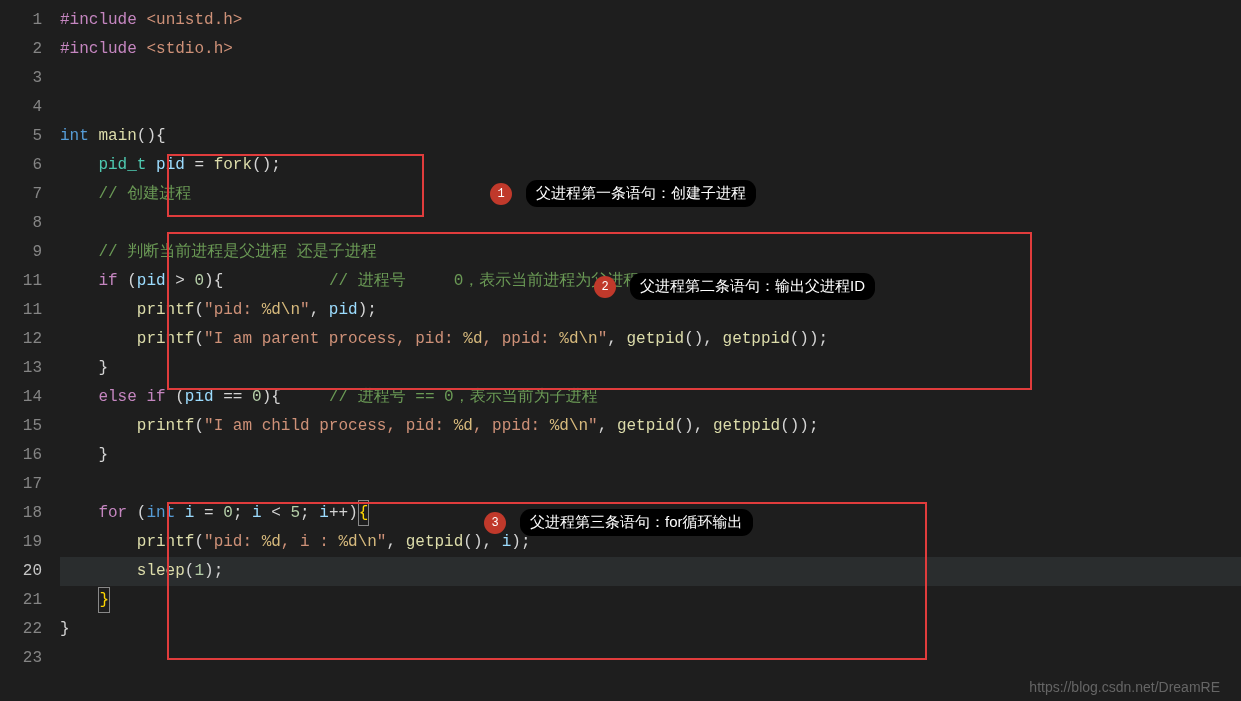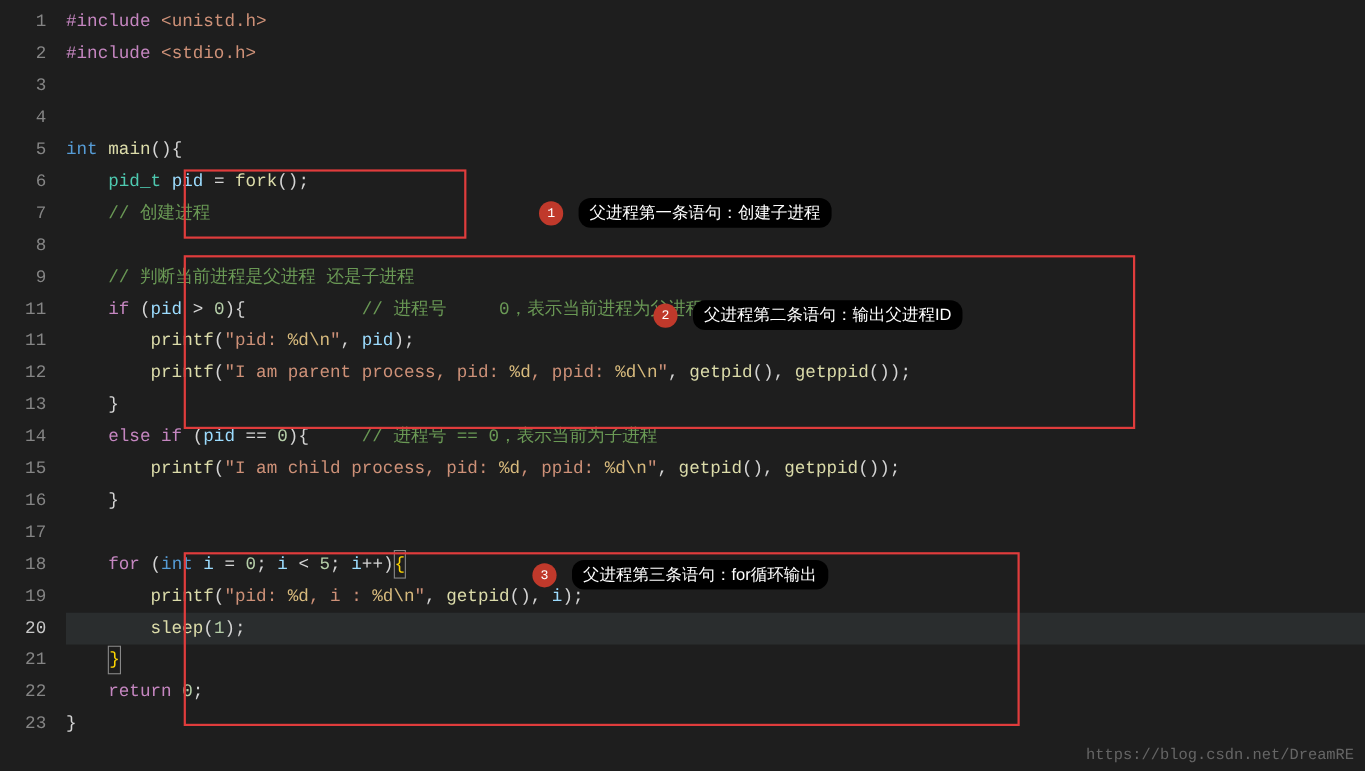--- a/index.html
+++ b/index.html
@@ -100,24 +100,24 @@
     font-size: 15px;
     padding: 4px 10px;
     border-radius: 11px;
   }
   .annot1 { left: 430px; top: 180px; }
   .annot2 { left: 534px; top: 273px; z-index: 30; }
   .annot3 { left: 424px; top: 509px; }
 
   .watermark {
     position: absolute;
-    right: 10px;
+    right: 21px;
     bottom: 6px;
     color: #777;
-    font-family: Liberation Mono, monospace;
+    font-family: Liberation Sans, sans-serif;
     font-size: 14px;
     opacity: 0.8;
     z-index: 40;
     text-align: center;
   }
   .bracebox {
     border: 1px solid #888;
     display: inline-block;
     line-height: 24px;
   }
@@ -185,19 +185,18 @@
     <div class="line"><span>        </span><span class="fn">printf</span><span class="pn">(</span><span class="str">"I am parent process, pid: </span><span class="esc">%d</span><span class="str">, ppid: </span><span class="esc">%d</span><span class="esc">\n</span><span class="str">"</span><span class="pn">, </span><span class="fn">getpid</span><span class="pn">(), </span><span class="fn">getppid</span><span class="pn">());</span></div>
     <div class="line"><span>    </span><span class="pn">}</span></div>
     <div class="line"><span>    </span><span class="ctl">else if</span><span class="pn"> (</span><span class="id">pid</span><span class="op"> == </span><span class="num">0</span><span class="pn">){</span><span>     </span><span class="cm">// 进程号 == 0，表示当前为子进程</span></div>
     <div class="line"><span>        </span><span class="fn">printf</span><span class="pn">(</span><span class="str">"I am child process, pid: </span><span class="esc">%d</span><span class="str">, ppid: </span><span class="esc">%d</span><span class="esc">\n</span><span class="str">"</span><span class="pn">, </span><span class="fn">getpid</span><span class="pn">(), </span><span class="fn">getppid</span><span class="pn">());</span></div>
     <div class="line"><span>    </span><span class="pn">}</span></div>
     <div class="line"></div>
     <div class="line"><span>    </span><span class="ctl">for</span><span class="pn"> (</span><span class="kw">int</span><span> </span><span class="id">i</span><span class="op"> = </span><span class="num">0</span><span class="pn">; </span><span class="id">i</span><span class="op"> &lt; </span><span class="num">5</span><span class="pn">; </span><span class="id">i</span><span class="op">++</span><span class="pn">)</span><span class="brace bracebox">{</span></div>
     <div class="line"><span>        </span><span class="fn">printf</span><span class="pn">(</span><span class="str">"pid: </span><span class="esc">%d</span><span class="str">, i : </span><span class="esc">%d</span><span class="esc">\n</span><span class="str">"</span><span class="pn">, </span><span class="fn">getpid</span><span class="pn">(), </span><span class="id">i</span><span class="pn">);</span></div>
     <div class="line hl"><span>        </span><span class="fn">sleep</span><span class="pn">(</span><span class="num">1</span><span class="pn">);</span></div>
     <div class="line"><span>    </span><span class="brace bracebox">}</span></div>
-    <div class="line"><span>    </span><span class="ctl">return</span><span> </span><span class="num">0</span><span class="pn">;</span></div>
     <div class="line"><span class="pn">}</span></div>
 
   </div>
 </div>
 
 <div class="watermark">https://blog.csdn.net/DreamRE</div>
 
 </body></html>

